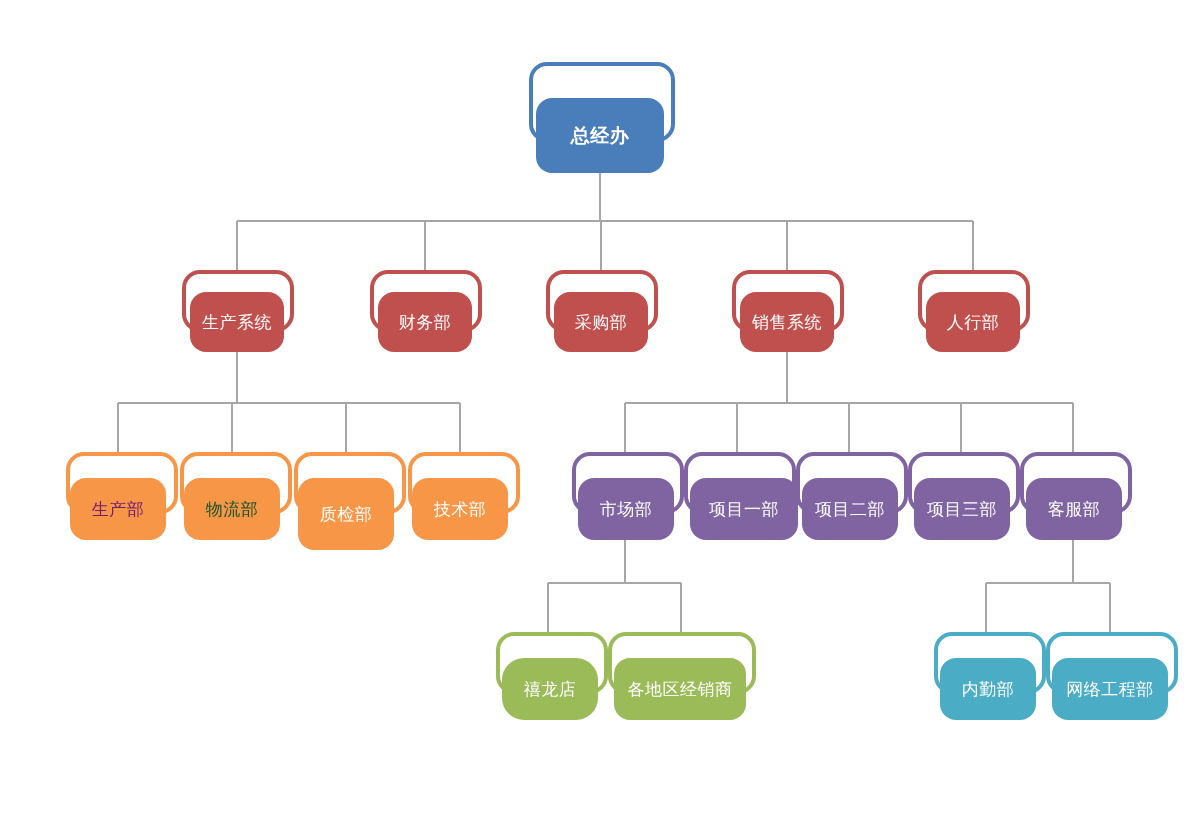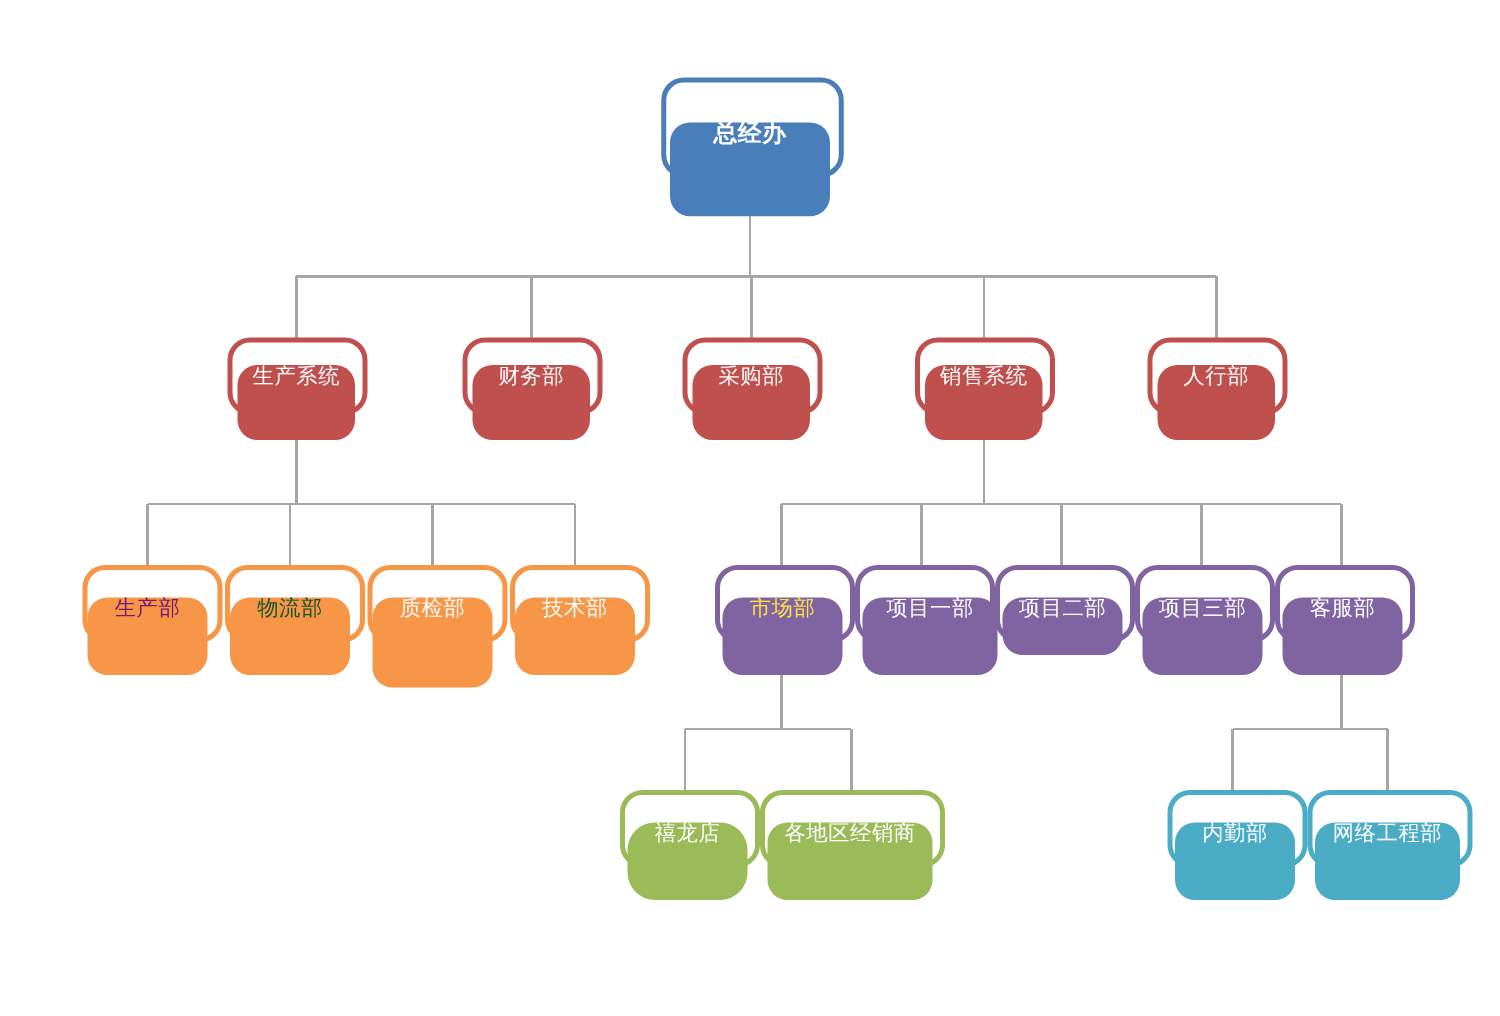--- a/index.html
+++ b/index.html
@@ -46,20 +46,21 @@
     border-width: 4px;
     border-radius: 18px;
     background: transparent;
   }
   
   .node-fill {
     position: absolute;
     box-sizing: border-box;
     border-radius: 16px;
     display: flex;
+    align-items: center;
     justify-content: center;
   }
   .node-label {
     color: #ffffff;
     font-size: 17px;
     line-height: 1;
     letter-spacing: 0.5px;
     white-space: nowrap;
     text-align: center;
     font-weight: 400;
@@ -162,32 +163,32 @@
       </div>
       <div class="node" style="left: 0px; top: 0px;">
         <div class="node-outline" style="left: 408px; top: 452px; width: 112px; height: 62px; border-color: rgb(247, 150, 70);"></div>
         <div class="node-fill" style="left: 412px; top: 478px; width: 96px; height: 62px; background: rgb(247, 150, 70);">
           <span class="node-label" style="color: rgb(255, 255, 255);">技术部</span>
         </div>
       </div>
       <div class="node" style="left: 0px; top: 0px;">
         <div class="node-outline" style="left: 572px; top: 452px; width: 112px; height: 62px; border-color: rgb(128, 100, 162);"></div>
         <div class="node-fill" style="left: 578px; top: 478px; width: 96px; height: 62px; background: rgb(128, 100, 162);">
-          <span class="node-label" style="color: #fde047;">市场部</span>
+          <span class="node-label" style="color: #ffffff;">市场部</span>
         </div>
       </div>
       <div class="node" style="left: 0px; top: 0px;">
         <div class="node-outline" style="left: 684px; top: 452px; width: 112px; height: 62px; border-color: rgb(128, 100, 162);"></div>
         <div class="node-fill" style="left: 690px; top: 478px; width: 108px; height: 62px; background: rgb(128, 100, 162);">
           <span class="node-label" style="color: rgb(255, 255, 255);">项目一部</span>
         </div>
       </div>
       <div class="node" style="left: 0px; top: 0px;">
         <div class="node-outline" style="left: 796px; top: 452px; width: 112px; height: 62px; border-color: rgb(128, 100, 162);"></div>
-        <div class="node-fill" style="left: 802px; top: 478px; width: 96px; height: 46px; background: rgb(128, 100, 162);">
+        <div class="node-fill" style="left: 802px; top: 478px; width: 96px; height: 62px; background: rgb(128, 100, 162);">
           <span class="node-label" style="color: rgb(255, 255, 255);">项目二部</span>
         </div>
       </div>
       <div class="node" style="left: 0px; top: 0px;">
         <div class="node-outline" style="left: 908px; top: 452px; width: 112px; height: 62px; border-color: rgb(128, 100, 162);"></div>
         <div class="node-fill" style="left: 914px; top: 478px; width: 96px; height: 62px; background: rgb(128, 100, 162);">
           <span class="node-label" style="color: rgb(255, 255, 255);">项目三部</span>
         </div>
       </div>
       <div class="node" style="left: 0px; top: 0px;">

